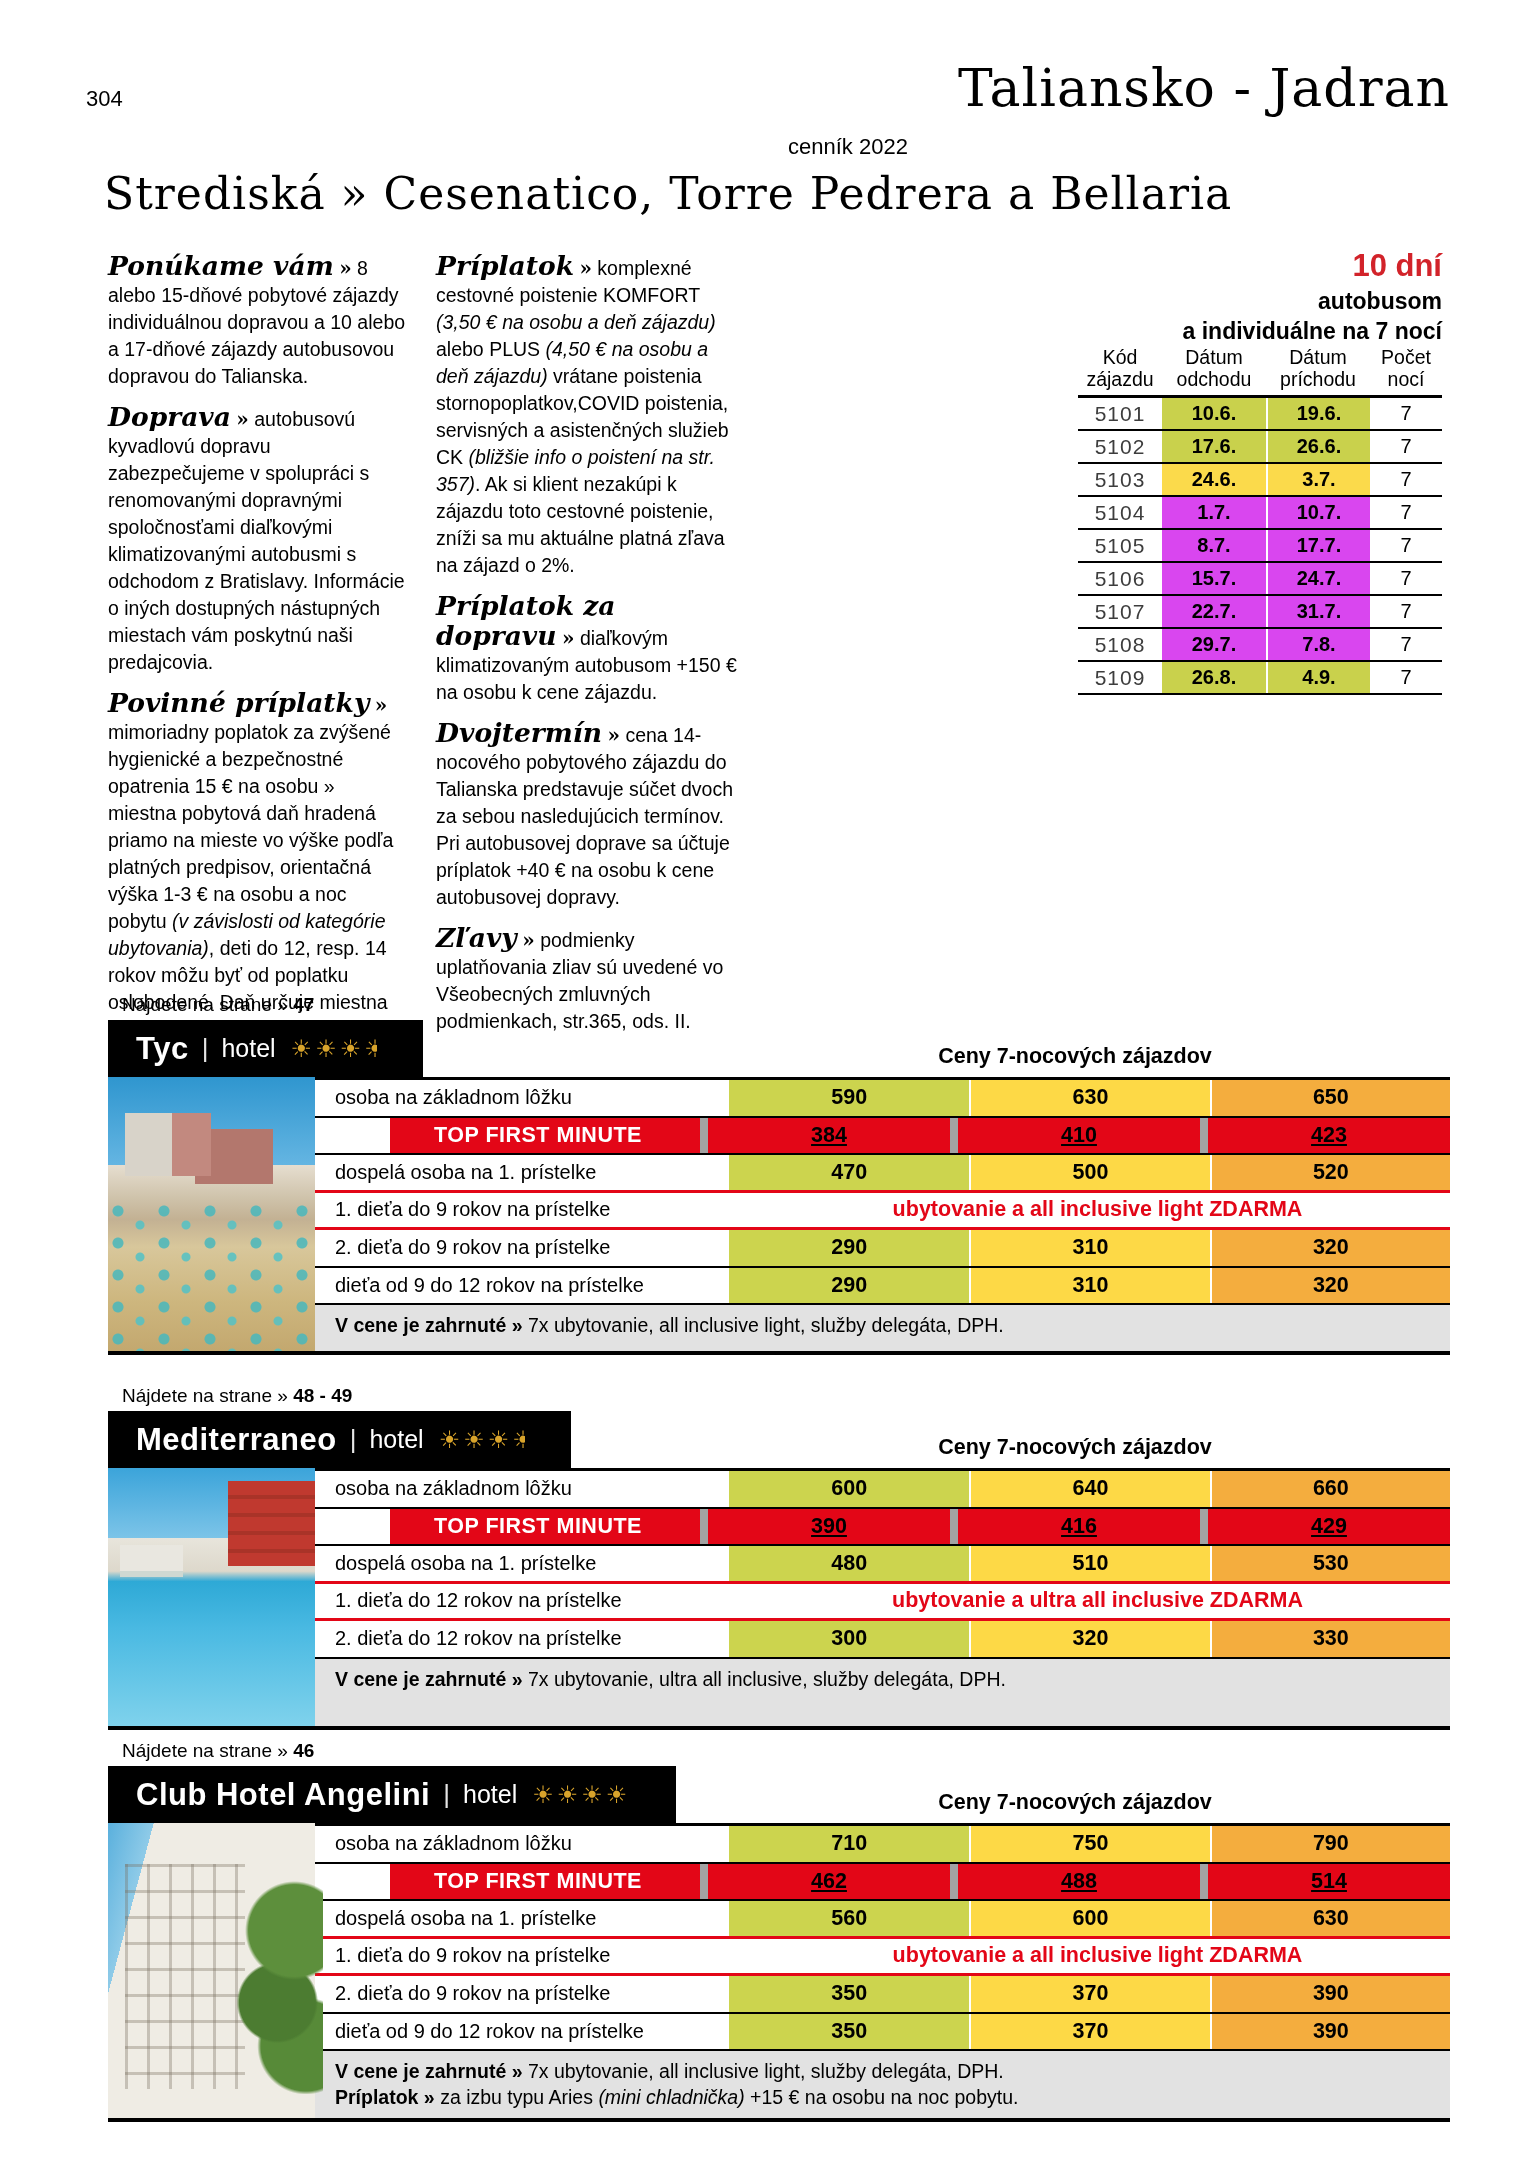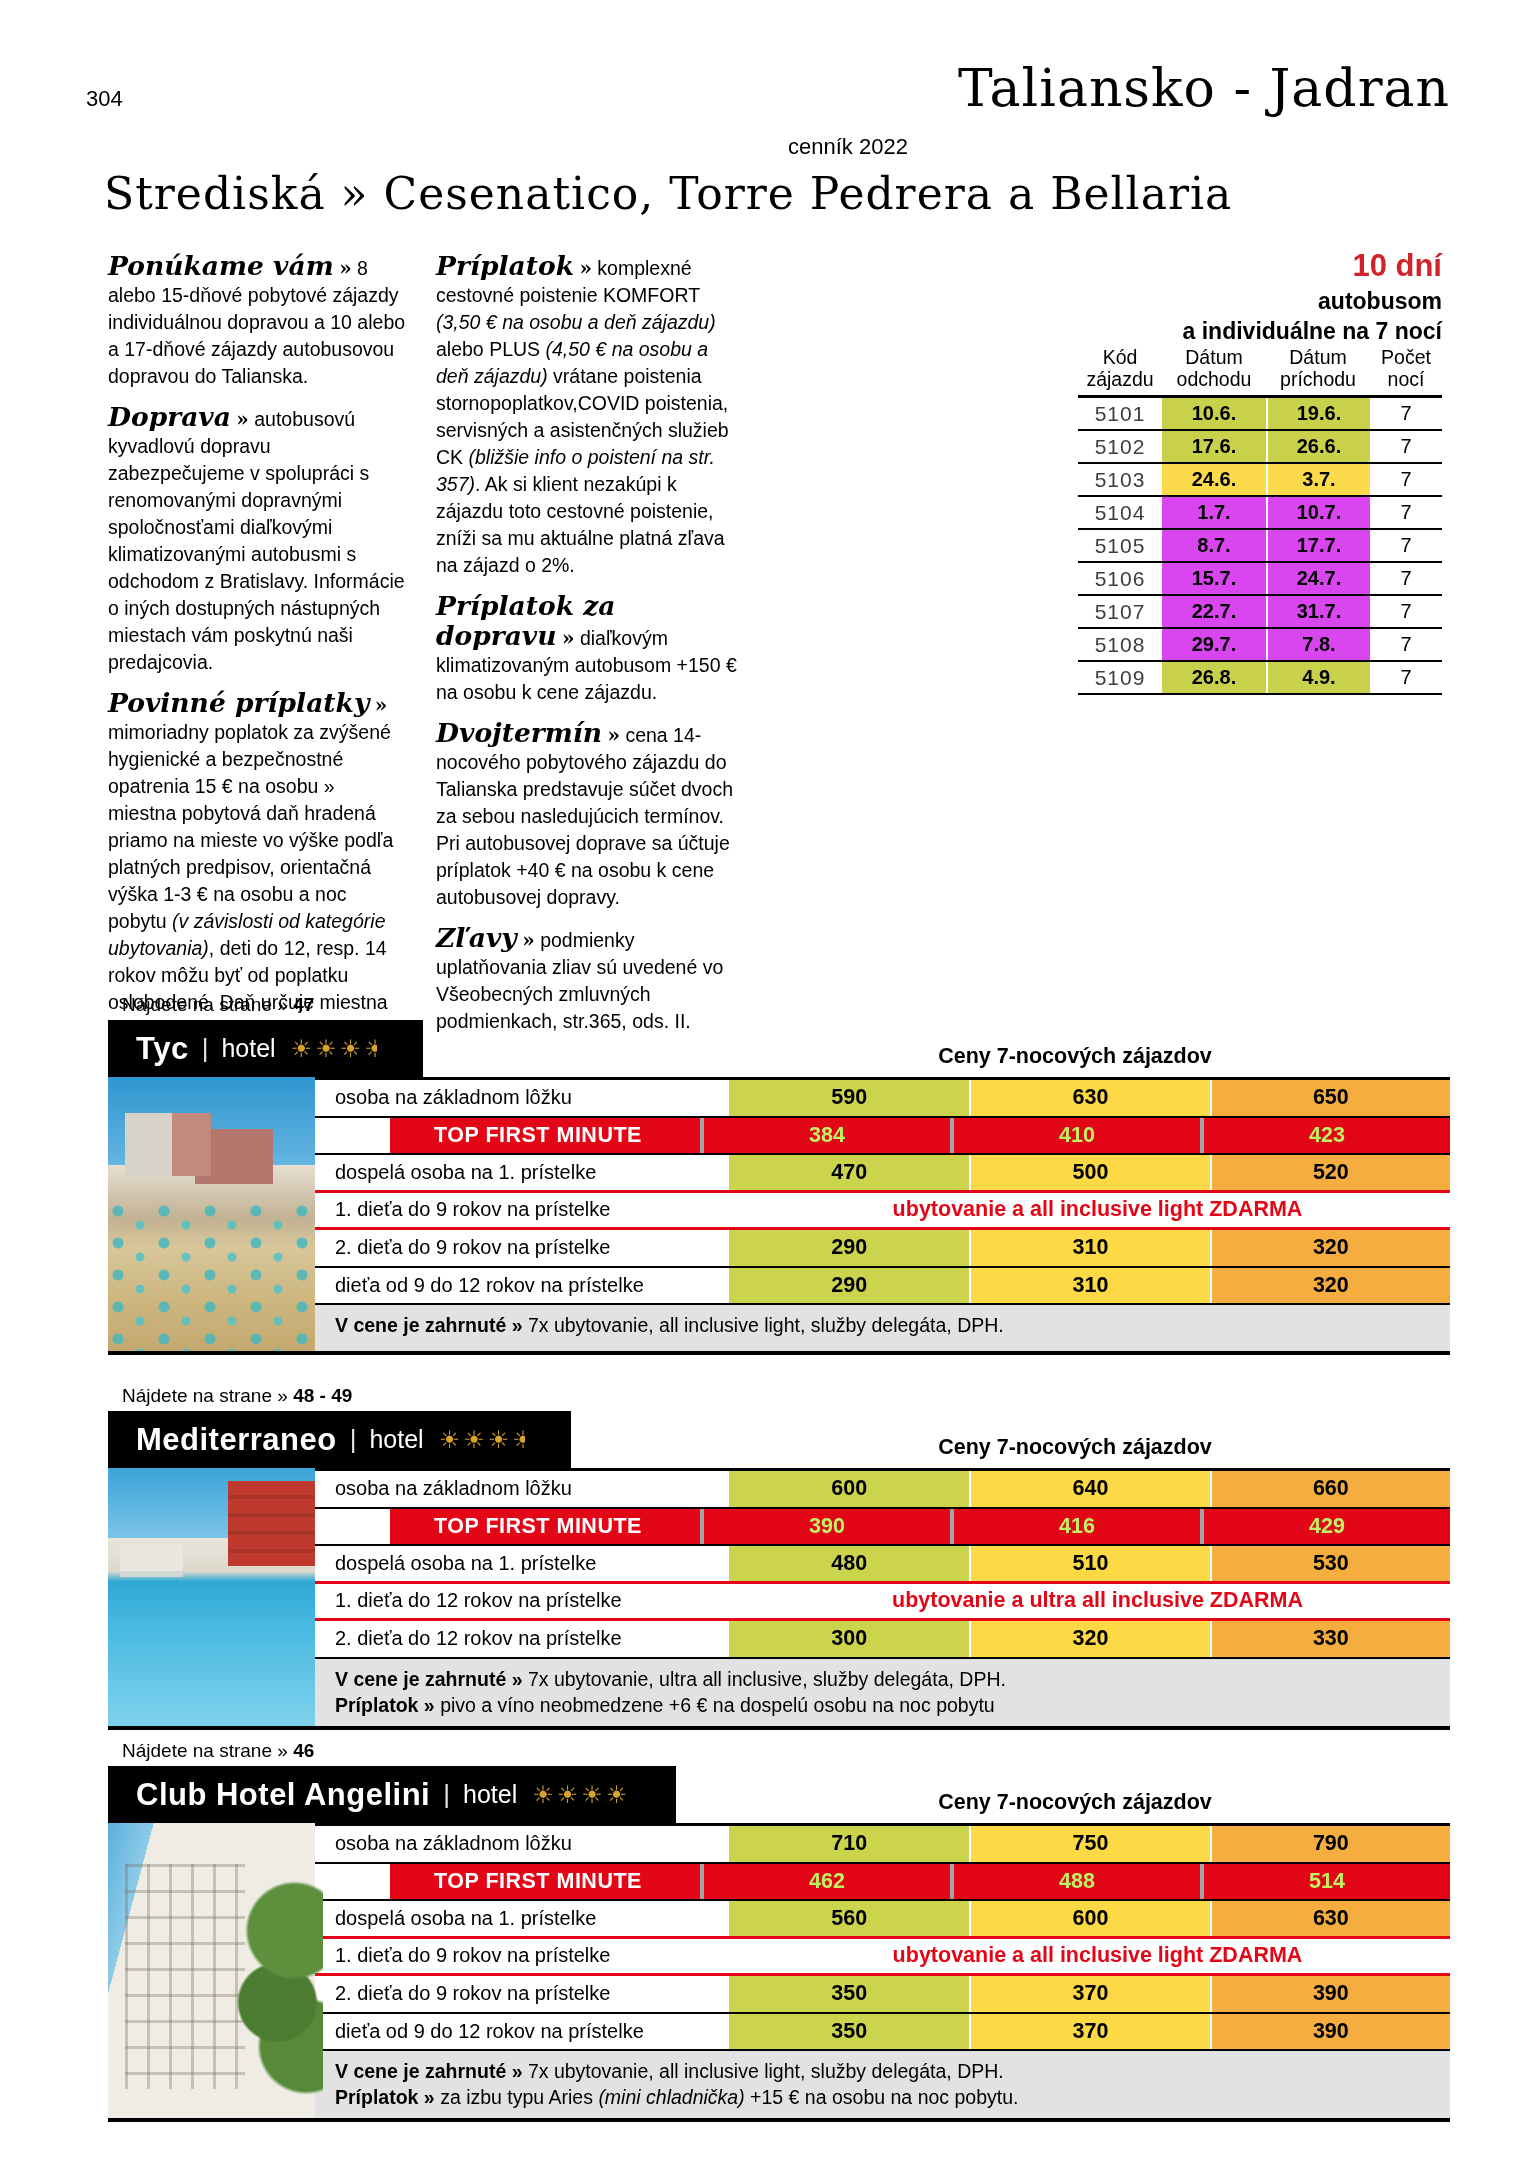--- a/index.html
+++ b/index.html
@@ -67,21 +67,21 @@
   .plabel{width:430px;display:flex;align-items:center;padding-left:20px;box-sizing:border-box;
           font-size:20px;background:#fff;}
   .pcell{width:250px;display:flex;align-items:center;justify-content:center;
          font-weight:bold;font-size:21.5px;box-sizing:border-box;}
   .pcell.c1{background:#ccd44e;}
   .pcell.c2{background:#fdd946;border-left:2px solid #fff;}
   .pcell.c3{background:#f4ad3e;border-left:2px solid #fff;}
   .trow .tgap{width:75px;background:#fff;}
   .trow .tlabel{width:310px;display:flex;align-items:center;padding-left:44px;box-sizing:border-box;
                 background:#e30617;color:#ffffff;font-weight:bold;font-size:21.5px;letter-spacing:.5px;}
-  .trow .pcell{background:#e30617;color:#bef264;border-left:4px solid #a3a3a3;}
+  .trow .pcell{background:#e30617;color:#000000;border-left:8px solid #a3a3a3;text-decoration:underline;}
   .frow .fspan{flex:1;display:flex;align-items:center;justify-content:center;
                color:#e30617;font-weight:bold;font-size:21.5px;background:#fff;}
   .pfoot{background:#e2e2e2;box-sizing:border-box;padding:7px 14px 0 20px;
          font-size:19.5px;line-height:26px;}
   .pfoot.h1{height:46px;}
   .pfoot.h2{height:67px;}
 
   
   .photo-tyc{background:linear-gradient(180deg,#2f96cf 0%,#64b5e2 32%,#e6ded0 32%,#cfc3ab 44%,
              #c3b193 52%,#d8c79b 62%,#cdb67e 82%,#c3a86f 100%);}
@@ -301,21 +301,20 @@
             <span class="fspan">ubytovanie a ultra all inclusive ZDARMA</span>
           </div>
         <div class="prow bb-k">
             <span class="plabel">2. dieťa do 12 rokov na prístelke</span>
             <span class="pcell c1">300</span>
             <span class="pcell c2">320</span>
             <span class="pcell c3">330</span>
           </div>
         <div class="pfoot h2">
           <div><span class="seg-b">V cene je zahrnuté » </span><span>7x ubytovanie, ultra all inclusive, služby delegáta, DPH.</span></div>
-          <div><span class="seg-b">Príplatok » </span><span>pivo a víno neobmedzene +6 € na dospelú osobu na noc pobytu</span></div>
         </div>
       </div>
     </div>
   </div>
 
   <div class="hotel" style="top:1740px;">
     <div class="find"><span>Nájdete na strane »</span> <span class="fpage">46</span></div>
     <div class="bar-row">
       <div class="bar">
         <span class="hname">Club Hotel Angelini</span>

